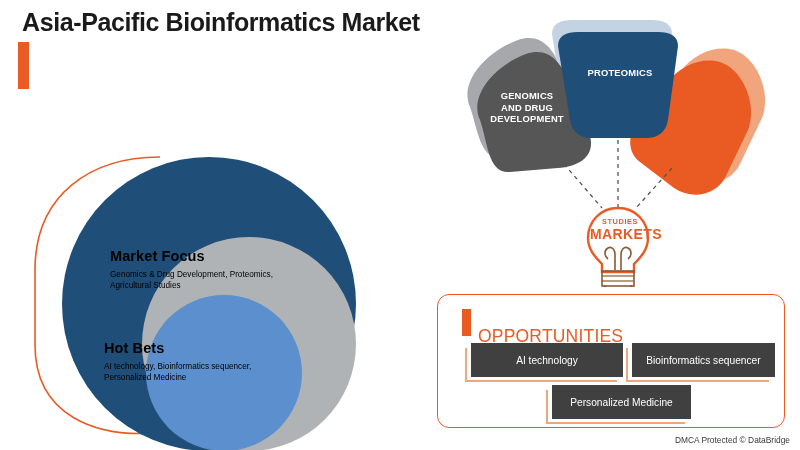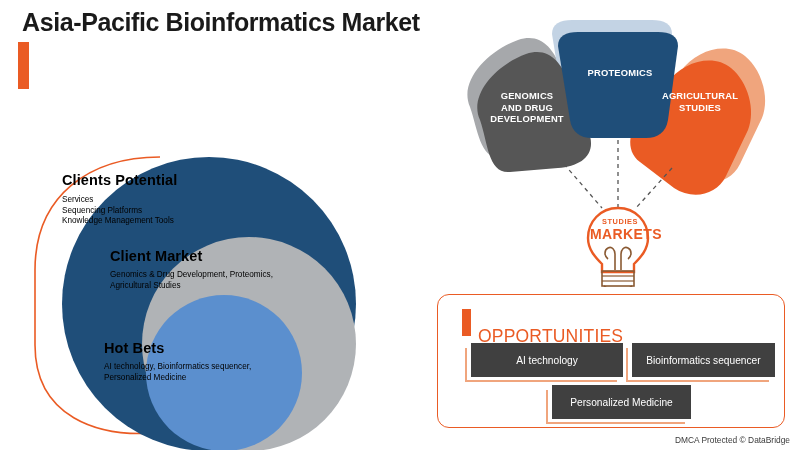--- a/index.html
+++ b/index.html
@@ -233,29 +233,23 @@
   <div id="circles-panel">
 
     <svg id="orange-outline" width="400" height="310">
       <path d="M 160 17 C 90 17 35 55 35 130 L 35 205 C 35 275 95 300 165 292" fill="none" stroke="#ea5b24" stroke-width="1.6"></path>
     </svg>
 
     <div class="circle" id="circle-outer"></div>
     <div class="circle" id="circle-mid"></div>
     <div class="circle" id="circle-inner"></div>
 
-    <div id="outer-text">
-      <div class="c-title">Clients Potential</div>
-      <div class="c-sub" style="white-space:pre-line">Services
-Sequencing Platforms
-Knowledge Management Tools</div>
-    </div>
 
     <div id="mid-text">
-      <div class="c-title">Client Market</div>
+      <div class="c-title">Market Focus</div>
       <div class="c-sub" style="white-space:pre-line">Genomics &amp; Drug Development, Proteomics,
 Agricultural Studies</div>
     </div>
 
     <div id="inner-text">
       <div class="c-title">Hot Bets</div>
       <div class="c-sub" style="white-space:pre-line">AI technology, Bioinformatics sequencer,
 Personalized Medicine</div>
     </div>
   </div>
@@ -281,22 +275,20 @@
       <rect x="162" y="259" width="32" height="15" fill="none" stroke="#8a5a33" stroke-width="1.6"></rect>
       <line x1="162" y1="264" x2="194" y2="264" stroke="#8a5a33" stroke-width="1.2"></line>
       <line x1="162" y1="269" x2="194" y2="269" stroke="#8a5a33" stroke-width="1.2"></line>
       <path d="M 164 274 L 178 284 L 192 274" fill="none" stroke="#8a5a33" stroke-width="1.6"></path>
     </svg>
 
     <div class="shield-label" id="label-genomics" style="white-space:pre-line">GENOMICS
 AND DRUG
 DEVELOPMENT</div>
     <div class="shield-label" id="label-proteomics" style="white-space:pre-line">PROTEOMICS</div>
-    <div class="shield-label" id="label-agri" style="white-space:pre-line">AGRICULTURAL
-STUDIES</div>
 
     <div style="position:absolute;left:150px;top:205px;width:60px;text-align:center;">
       <div style="font-size:7.4px;font-weight:bold;color:#ea5b24;letter-spacing:0.6px;">STUDIES</div>
       <div style="font-size:14px;font-weight:bold;color:#ea5b24;letter-spacing:0.4px;">MARKETS</div>
     </div>
   </div>
 
   <div id="opps">
     <div id="opps-bar"></div>
     <div id="opps-h2">OPPORTUNITIES</div>

